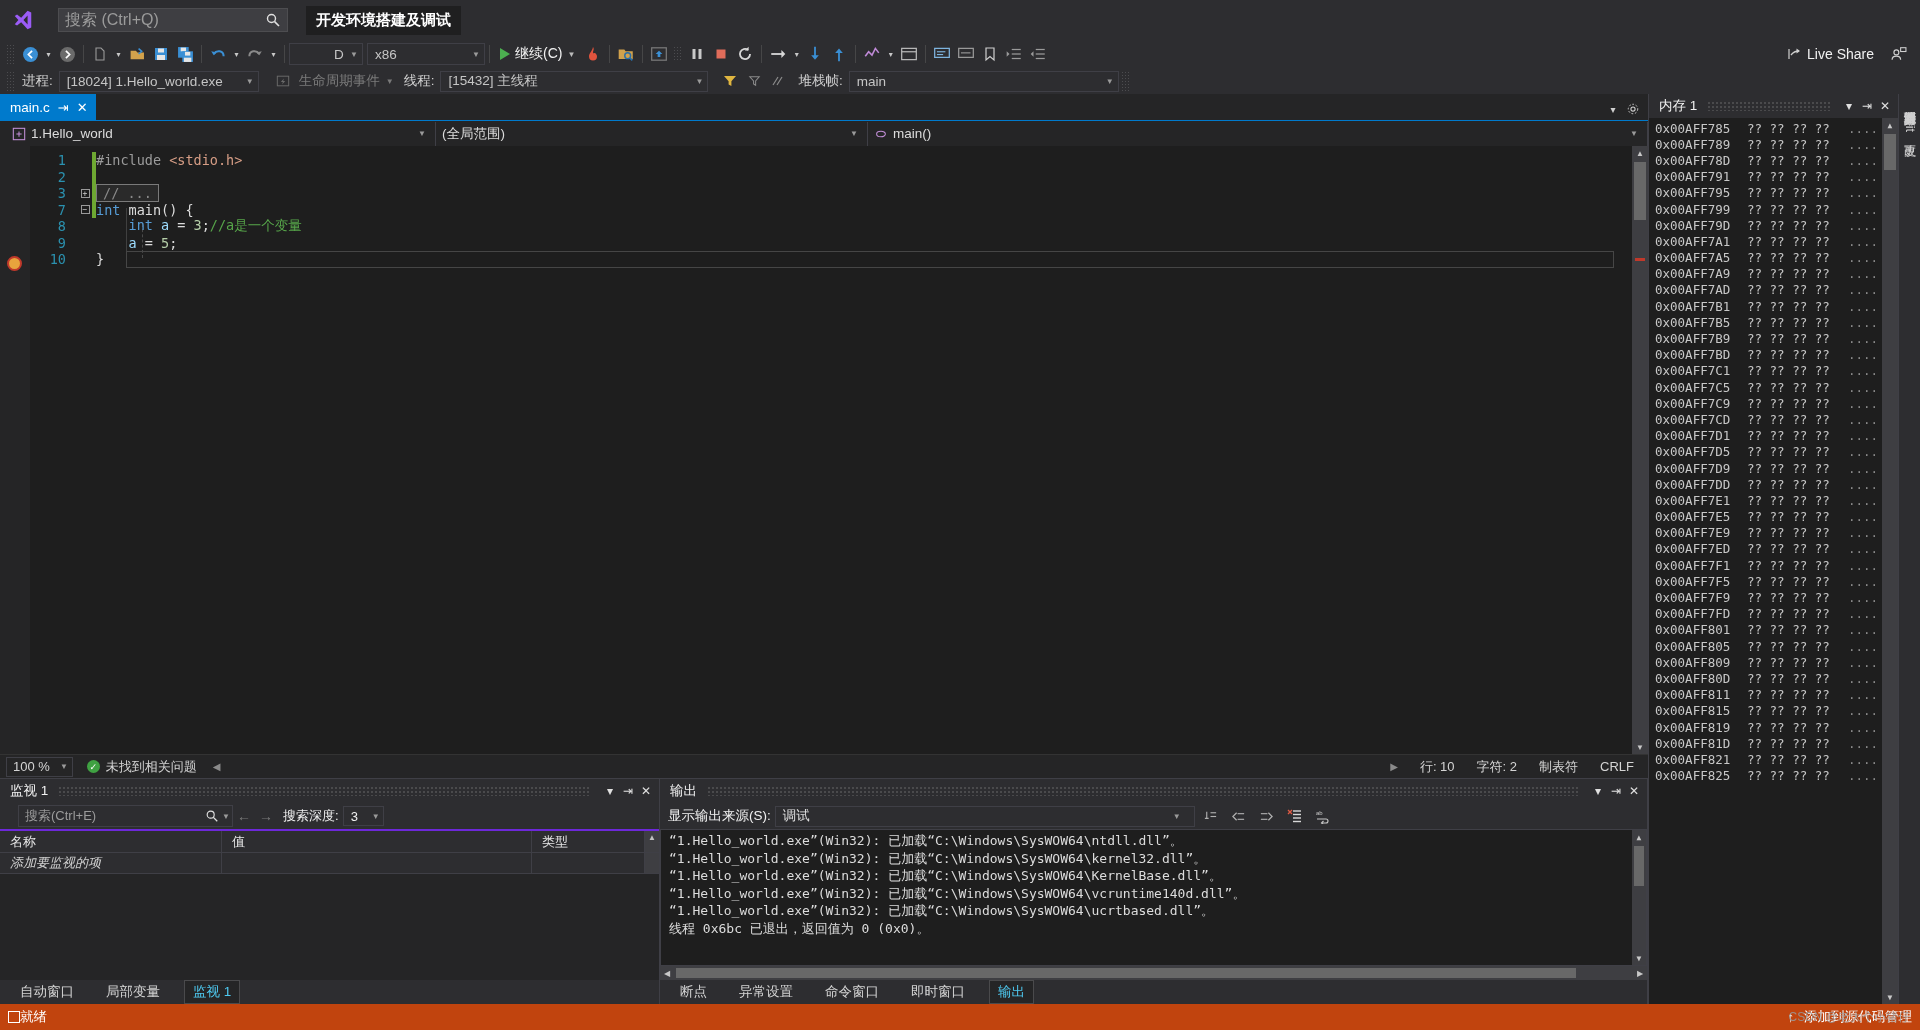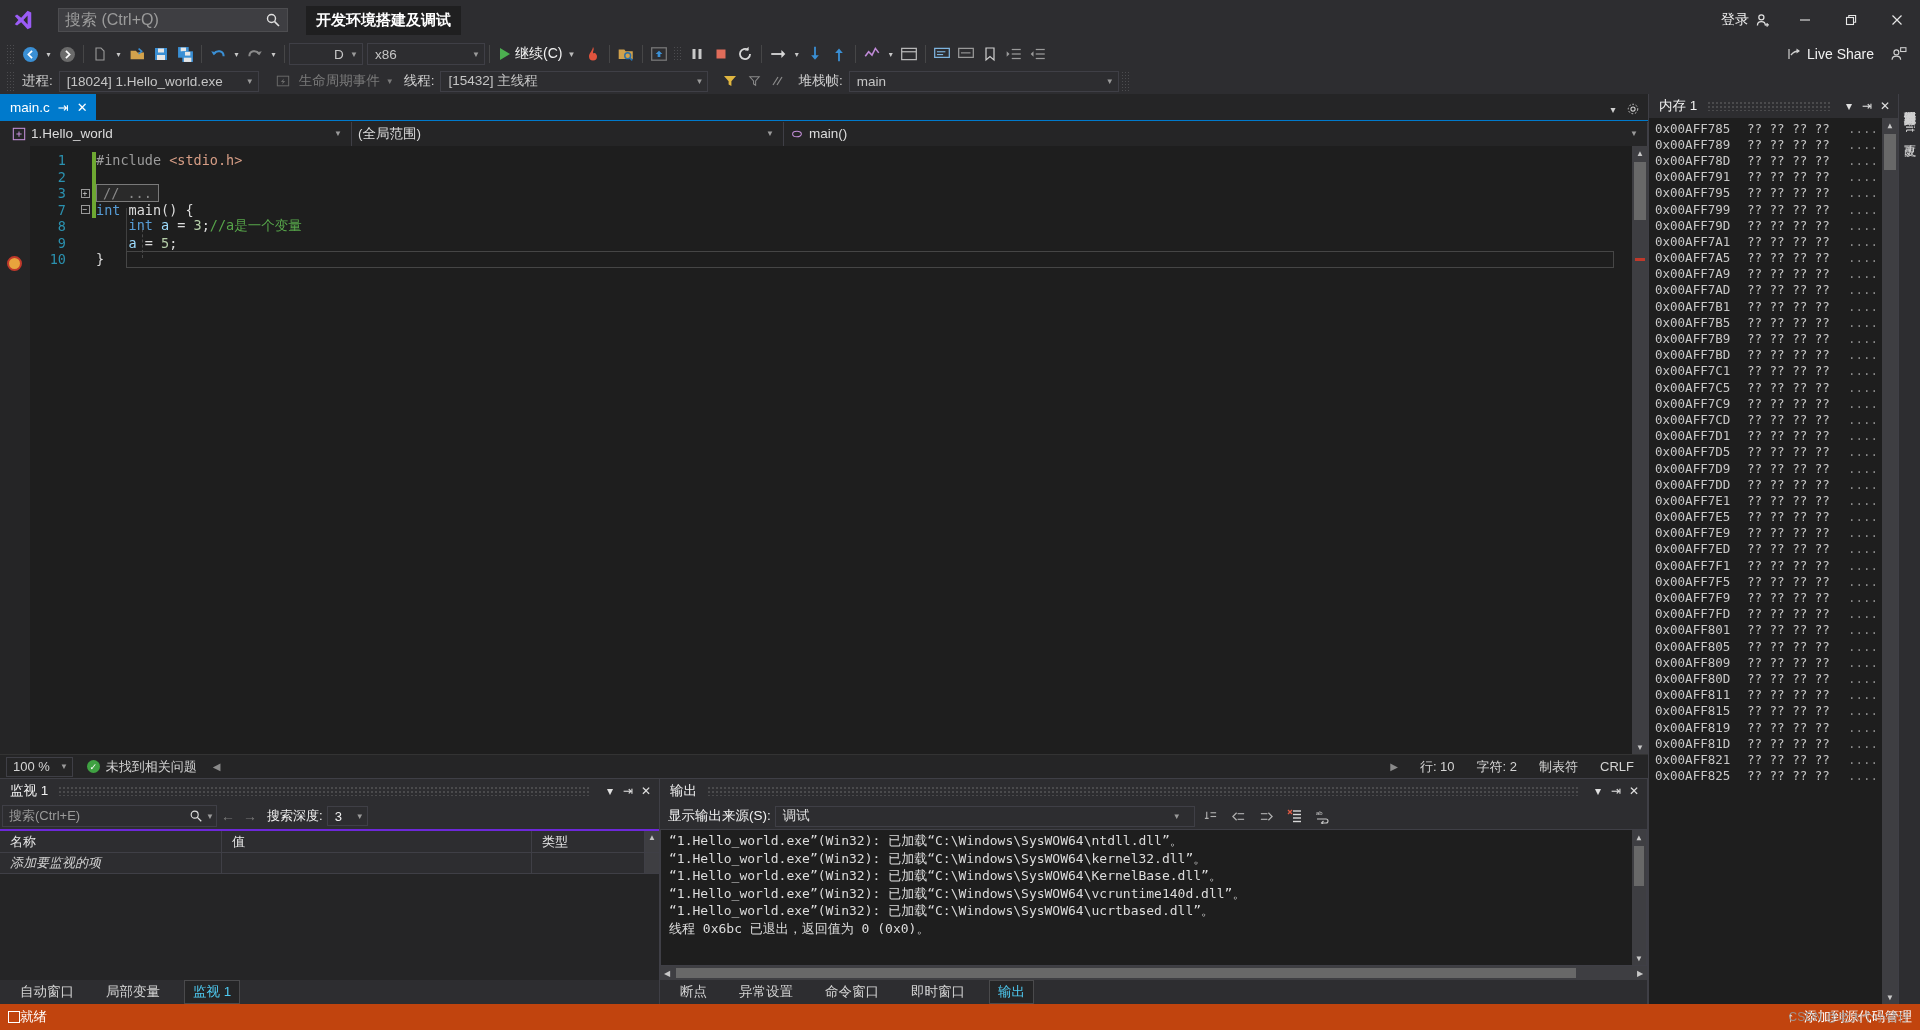--- a/index.html
+++ b/index.html
@@ -136,21 +136,21 @@
   
   .bottom { flex:0 0 226px; display:flex; background:#2d2d30; border-top:1px solid #3f3f46; min-height:0;}
   .panel { display:flex; flex-direction:column; min-width:0; }
   .panel-hdr { height:24px; flex:0 0 24px; display:flex; align-items:center; padding:0 4px 0 10px;
     font-size:13.5px; color:#f1f1f1; background:#2d2d30; }
   .panel-hdr .dots { flex:1 1 auto; height:10px; margin:0 10px;
     background-image:radial-gradient(#4a4a4c 1px, transparent 1px); background-size:4px 4px; }
   .hdr-ic { width:18px; height:20px; display:flex; align-items:center; justify-content:center; color:#e0e0e0; font-size:12px; }
 
   .watch { width:660px; flex:0 0 660px; border-right:1px solid #3f3f46; }
-  .watch-toolbar { height:26px; flex:0 0 26px; display:flex; align-items:center; gap:0; background:#2d2d30; padding-left:2px; }
+  .watch-toolbar { height:26px; flex:0 0 26px; display:flex; align-items:center; gap:0; background:#2d2d30; padding-left:18px; }
   .w-search { width:215px; height:22px; border:1px solid #3f3f46; display:flex; align-items:center;
     padding:0 2px 0 6px; color:#9b9b9b; font-size:13px; }
   .w-arrow { width:22px;height:22px;display:flex;align-items:center;justify-content:center;color:#7a7a7a;font-size:14px;}
   .w-depth { height:20px; border:1px solid #3f3f46; display:flex; align-items:center; padding:0 3px 0 7px; margin-left:4px; font-size:13px;}
   .w-depth .dc { font-size:8px; color:#9a9a9a; padding-left:14px; }
   .grid { flex:1 1 auto; display:flex; flex-direction:column; min-height:0; border-top:2px solid #6d28d9;}
   .grid-head { height:22px; flex:0 0 22px; display:flex; background:#2d2d30; border-bottom:1px solid #3f3f46; font-size:13px; color:#e6e6e6;}
   .gh { display:flex; align-items:center; padding-left:10px; border-right:1px solid #3f3f46; }
   .grid-rows { flex:1 1 auto; background:#252526; position:relative; }
   .grow { height:21px; display:flex; background:#2d2d30; border-bottom:1px solid #3f3f46; font-size:13px; }
@@ -212,46 +212,20 @@
     </div>
     <div class="search-box">
       <div class="ph">搜索 (Ctrl+Q)</div>
       <svg class="mag" viewBox="0 0 16 16">
         <circle cx="6.5" cy="6.5" r="4" fill="none" stroke="#e0e0e0" stroke-width="1.4"></circle>
         <line x1="9.6" y1="9.6" x2="14" y2="14" stroke="#e0e0e0" stroke-width="1.6"></line>
       </svg>
     </div>
     <div class="title-tag">开发环境搭建及调试</div>
 
-    <div class="title-right">
-      <div class="signin">
-        <span>登录</span>
-        <svg width="17" height="17" viewBox="0 0 16 16">
-          <circle cx="6" cy="5" r="2.4" fill="none" stroke="#e0e0e0" stroke-width="1.2"></circle>
-          <path d="M2.3 12.6c0-2.2 1.7-3.6 3.7-3.6s3.7 1.4 3.7 3.6" fill="none" stroke="#e0e0e0" stroke-width="1.2"></path>
-          <path d="M11.4 10.4v3.4M9.7 12.1h3.4" stroke="#e0e0e0" stroke-width="1.1"></path>
-        </svg>
-      </div>
-      <div class="win-btn">
-        <svg width="12" height="12" viewBox="0 0 12 12">
-            <line x1="1" y1="6" x2="11" y2="6" stroke="#e6e6e6" stroke-width="1.1"></line>
-          </svg>
-      </div>
-      <div class="win-btn">
-        <svg width="12" height="12" viewBox="0 0 12 12">
-          <rect x="1.5" y="3.5" width="7" height="7" fill="none" stroke="#e6e6e6" stroke-width="1.1"></rect>
-          <path d="M3.8 3.3V1.5h6.8v6.8H8.8" fill="none" stroke="#e6e6e6" stroke-width="1.1"></path>
-        </svg>
-      </div>
-      <div class="win-btn close">
-        <svg width="12" height="12" viewBox="0 0 12 12">
-            <path d="M1.5 1.5 10.5 10.5M10.5 1.5 1.5 10.5" stroke="#e6e6e6" stroke-width="1.2"></path>
-          </svg>
-      </div>
-    </div>
   </div>
 
   <div class="toolbar">
     <div class="grip"></div>
     <div class="tb-btn">
       <svg width="17" height="17" viewBox="0 0 16 16">
         <circle cx="8" cy="8" r="7" fill="#3a8fd4"></circle>
           <path d="M9.5 4.5 6 8l3.5 3.5" fill="none" stroke="#fff" stroke-width="1.6"></path>
       </svg>
     </div>
@@ -507,21 +481,21 @@
             <div class="ic">
               <svg width="14" height="14" viewBox="0 0 16 16">
                   <circle cx="8" cy="8" r="2.4" fill="none" stroke="#d0d0d0" stroke-width="1.2"></circle>
                   <circle cx="8" cy="8" r="5.4" fill="none" stroke="#d0d0d0" stroke-width="1.1" stroke-dasharray="2 2"></circle>
                 </svg>
             </div>
           </div>
         </div>
 
         <div class="navbar">
-          <div class="navcombo" style="width:352px;padding-left:12px;">
+          <div class="navcombo" style="width:436px;padding-left:12px;">
             <svg class="nav-ico" viewBox="0 0 16 16">
               <rect x="1.5" y="1.5" width="13" height="13" fill="none" stroke="#c38fd8" stroke-width="1.2"></rect>
                 <path d="M5 8h6M8 5v6" stroke="#c38fd8" stroke-width="1.2"></path>
             </svg>
             <span class="nv">1.Hello_world</span>
             <span class="nc">▼</span>
           </div>
           <div class="navcombo" style="width:432px;">
             <span class="nv">(全局范围)</span>
             <span class="nc">▼</span>

